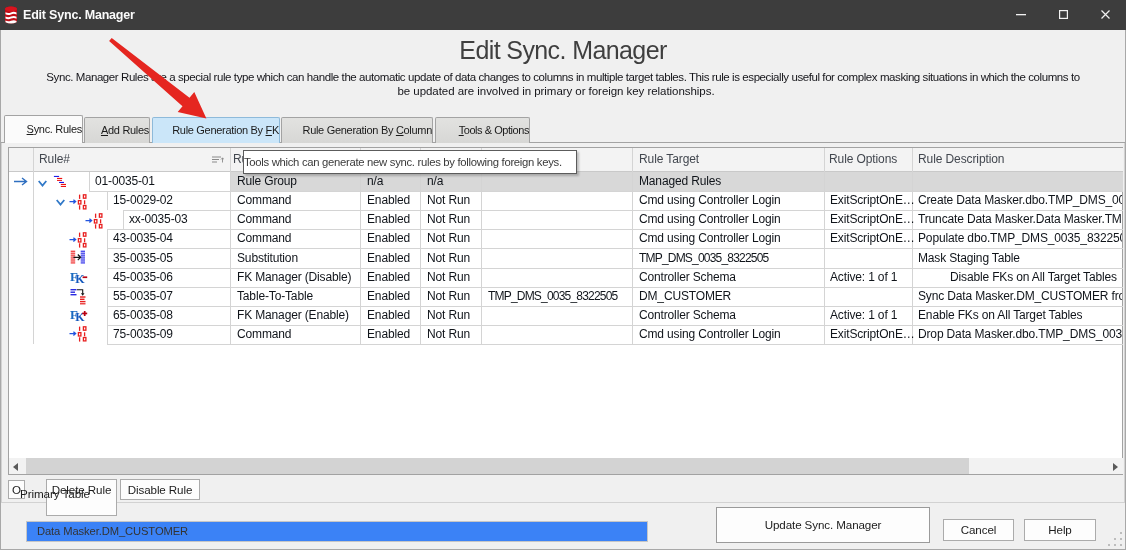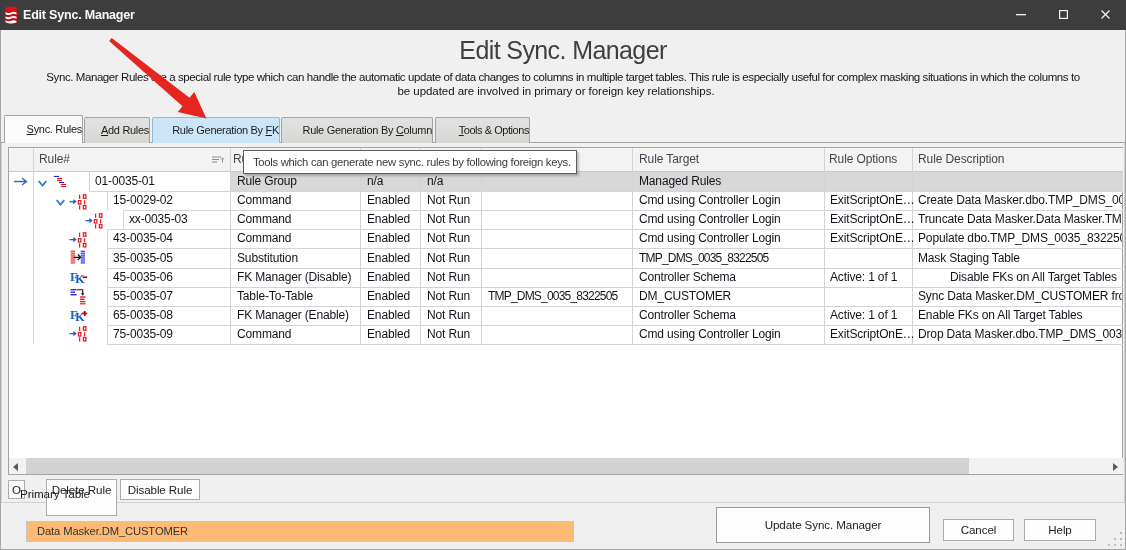--- a/index.html
+++ b/index.html
@@ -254,41 +254,41 @@
 <div class="c" style="left:918px;width:204px;overflow:hidden;top:306px">Enable FKs on All Target Tables</div>
 
 <div class="c" style="left:113px;top:325px">75-0035-09</div>
 <div class="c" style="left:237px;top:325px">Command</div>
 <div class="c" style="left:367px;top:325px">Enabled</div>
 <div class="c" style="left:427px;top:325px">Not Run</div>
 <div class="c" style="left:639px;top:325px">Cmd using Controller Login</div>
 <div class="c" style="left:830px;top:325px">ExitScriptOnE…</div>
 <div class="c" style="left:918px;width:204px;overflow:hidden;top:325px">Drop Data Masker.dbo.TMP_DMS_0035_83</div>
 
-<div class="abs" style="left:243px;top:150px;width:334px;height:24px;background:#fff;border:1px solid #5c5c5c;box-shadow:2px 2px 2px rgba(0,0,0,0.22);z-index:5;font-size:11.3px;color:#3a3a3a;line-height:22px;padding-left:9px;letter-spacing:-0.3px;white-space:nowrap;overflow:hidden">Tools which can generate new sync. rules by following foreign keys.</div>
+<div class="abs" style="left:243px;top:150px;width:334px;height:24px;background:#fff;border:1px solid #5c5c5c;box-shadow:2px 2px 2px rgba(0,0,0,0.22);z-index:5;font-size:11.3px;color:#3a3a3a;line-height:22px;letter-spacing:-0.3px;white-space:nowrap;overflow:hidden">Tools which can generate new sync. rules by following foreign keys.</div>
 
 <svg class="abs" style="left:100px;top:30px;z-index:6" width="120" height="95" viewBox="0 0 120 95">
   <polygon points="9.1,10.9 82.5,76.2 77.7,82.1 106.4,88.6 94.3,61.9 89.5,67.8 11.7,7.9" fill="#e52620"></polygon>
 </svg>
 
 <div class="abs" style="left:9px;top:458px;width:1114px;height:16px;background:#f2f2f2"></div>
 <svg class="abs" style="left:13px;top:462.5px" width="6" height="8" viewBox="0 0 6 8">
     <polygon points="5,0 5,8 0,4" fill="#5a5a5a"></polygon>
   </svg>
 <div class="abs" style="left:25.5px;top:458px;width:943px;height:16px;background:#d3d3d3"></div>
 <svg class="abs" style="left:1112px;top:462.5px" width="6" height="8" viewBox="0 0 6 8">
     <polygon points="1,0 1,8 6,4" fill="#5a5a5a"></polygon>
   </svg>
 
 <div class="btn" style="left:8px;top:480px;width:17px;height:19px;line-height:18px">O</div>
 <div class="btn" style="left:46px;top:479px;width:71px;height:37px;line-height:20px">Delete Rule</div>
 <div class="btn" style="left:120px;top:479px;width:80px;height:21px;line-height:20px">Disable Rule</div>
 
 <div class="abs" style="left:20px;top:487px;font-size:11.7px;color:#1b1b1b;letter-spacing:-0.1px">Primary Table</div>
-<div class="abs" style="left:26px;top:521px;width:548px;height:21px;background:#fdba74;border:1px solid #c6c6c6;font-size:11.2px;color:#333;line-height:19px;padding-left:10px;letter-spacing:-0.1px">Data Masker.DM_CUSTOMER</div>
+<div class="abs" style="left:26px;top:521px;width:622px;height:21px;background:#3b82f6;border:1px solid #c6c6c6;font-size:11.2px;color:#333;line-height:19px;padding-left:10px;letter-spacing:-0.1px">Data Masker.DM_CUSTOMER</div>
 
 <div class="btn" style="left:716px;top:507px;width:214px;height:36px;line-height:34px;border-color:#9a9a9a">Update Sync. Manager</div>
 <div class="btn" style="left:943px;top:519px;width:71px;height:22px;line-height:20px">Cancel</div>
 <div class="btn" style="left:1024px;top:519px;width:72px;height:22px;line-height:20px">Help</div>
 
 <svg class="abs" style="left:1108px;top:532px" width="16" height="16" viewBox="0 0 16 16">
   <g fill="#bdbdbd">
       <rect x="12" y="0" width="2" height="2"></rect>
       <rect x="12" y="6" width="2" height="2"></rect>
       <rect x="12" y="12" width="2" height="2"></rect>

